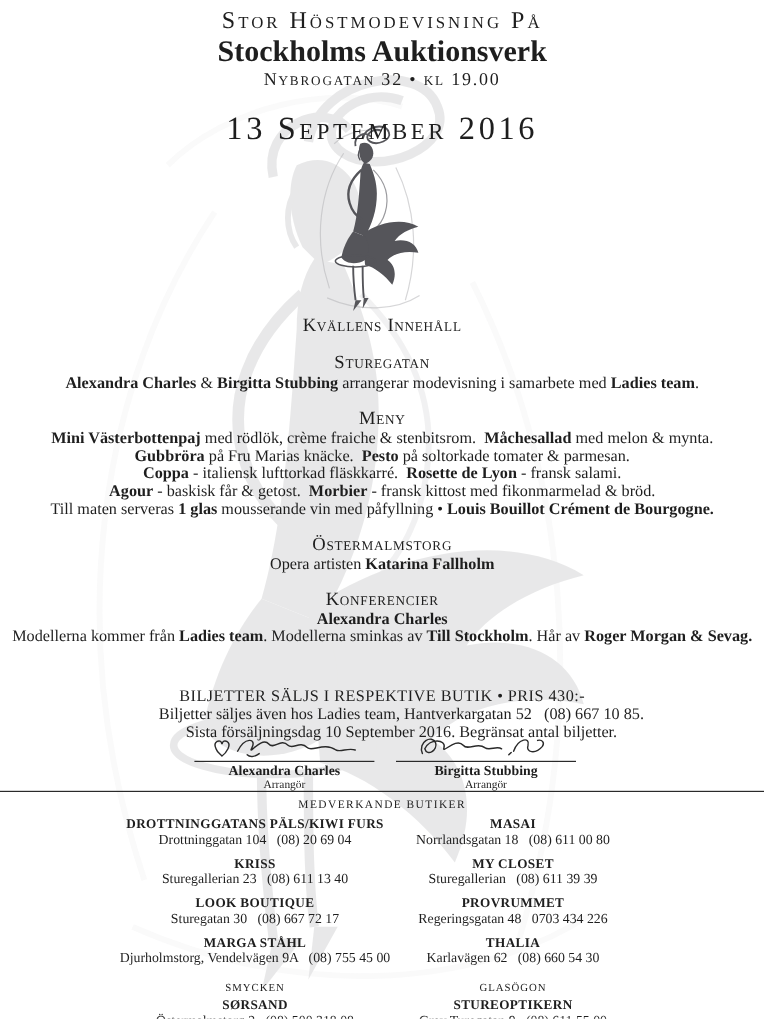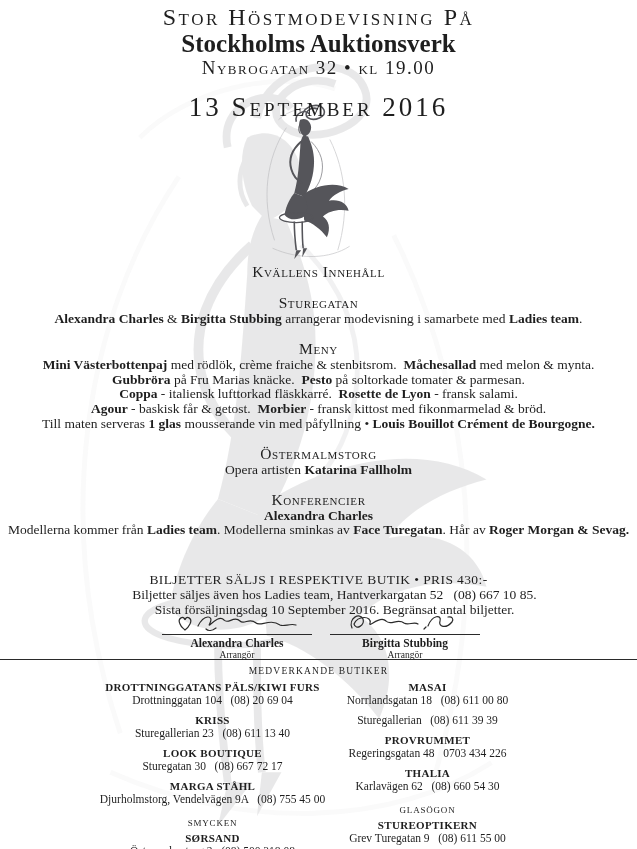--- a/index.html
+++ b/index.html
@@ -12,23 +12,23 @@
   .center{text-align:center;width:100%;}
   .sc{font-variant:small-caps;}
   .b{font-weight:bold;}
 
   
   .watermark{position:absolute;left:-60px;top:40px;width:800px;height:830px;opacity:0.13;z-index:0;}
   .figure{position:absolute;left:50%;top:100px;transform:translateX(-50%);width:185px;height:168px;z-index:1;}
 
   
   .header{position:absolute;top:5px;left:0;z-index:2;}
-  .h-line1{font-size:24px;letter-spacing:2.5px;line-height:24px;}
+  .h-line1{font-size:20px;letter-spacing:2.5px;line-height:24px;}
   .h-line2{font-size:25px;font-weight:bold;line-height:29px;}
-  .h-line3{font-size:19px;letter-spacing:1.5px;line-height:19px;}
+  .h-line3{font-size:15px;letter-spacing:1.5px;line-height:19px;}
   .h-line4{font-size:27px;letter-spacing:3px;line-height:31px;margin-top:15px;}
 
   
   .content{position:absolute;top:263px;left:0;z-index:2;}
   .sc-title{font-size:15.5px;letter-spacing:0.6px;line-height:18px;margin-bottom:13px;}
   .sec-heading{font-size:15.5px;letter-spacing:0.6px;line-height:18px;margin-top:13px;}
   .sec-line{font-size:13.5px;line-height:14.8px;white-space:pre-wrap;}
 
   
   .tickets{position:absolute;top:556px;left:0;z-index:2;}
@@ -112,21 +112,21 @@
         <div class="sec-heading sc">Meny</div>
         <div class="sec-line"><span class="b">Mini Västerbottenpaj</span><span> med rödlök, crème fraiche &amp; stenbitsrom.  </span><span class="b">Måchesallad</span><span> med melon &amp; mynta.</span></div>
         <div class="sec-line"><span class="b">Gubbröra</span><span> på Fru Marias knäcke.  </span><span class="b">Pesto</span><span> på soltorkade tomater &amp; parmesan.</span></div>
         <div class="sec-line"><span class="b">Coppa</span><span> - italiensk lufttorkad fläskkarré.  </span><span class="b">Rosette de Lyon</span><span> - fransk salami.</span></div>
         <div class="sec-line"><span class="b">Agour</span><span> - baskisk får &amp; getost.  </span><span class="b">Morbier</span><span> - fransk kittost med fikonmarmelad &amp; bröd.</span></div>
         <div class="sec-line"><span>Till maten serveras </span><span class="b">1 glas</span><span> mousserande vin med påfyllning • </span><span class="b">Louis Bouillot Crément de Bourgogne.</span></div>
         <div class="sec-heading sc">Östermalmstorg</div>
         <div class="sec-line"><span>Opera artisten </span><span class="b">Katarina Fallholm</span></div>
         <div class="sec-heading sc">Konferencier</div>
         <div class="sec-line"><span class="b">Alexandra Charles</span></div>
-        <div class="sec-line"><span>Modellerna kommer från </span><span class="b">Ladies team</span><span>. Modellerna sminkas av </span><span class="b">Face Turegatan</span><span>. Hår av </span><span class="b">Roger Morgan &amp; Sevag.</span></div>
+        <div class="sec-line"><span>Modellerna kommer från </span><span class="b">Ladies team</span><span>. Modellerna sminkas av </span><span class="b">Till Stockholm</span><span>. Hår av </span><span class="b">Roger Morgan &amp; Sevag.</span></div>
       </div>
   </div>
 
   <div class="tickets center">
     <div class="t-line1">BILJETTER SÄLJS I RESPEKTIVE BUTIK • PRIS 430:-</div>
     <div class="t-line">Biljetter säljes även hos Ladies team, Hantverkargatan 52   (08) 667 10 85.</div>
     <div class="t-line">Sista försäljningsdag 10 September 2016. Begränsat antal biljetter.</div>
   </div>
 
   <div class="sig-col sig-left">
@@ -184,20 +184,21 @@
     </div>
   </div>
 
   <div class="store-col store-col-right">
     <div>
         <div class="store-entry">
           <div class="store-name">MASAI</div>
           <div class="store-info">Norrlandsgatan 18   (08) 611 00 80</div>
         </div>
         <div class="store-entry">
+          <div class="store-name">MY CLOSET</div>
           <div class="store-info">Sturegallerian   (08) 611 39 39</div>
         </div>
         <div class="store-entry">
           <div class="store-name">PROVRUMMET</div>
           <div class="store-info">Regeringsgatan 48   0703 434 226</div>
         </div>
         <div class="store-entry">
           <div class="store-name">THALIA</div>
           <div class="store-info">Karlavägen 62   (08) 660 54 30</div>
         </div>

